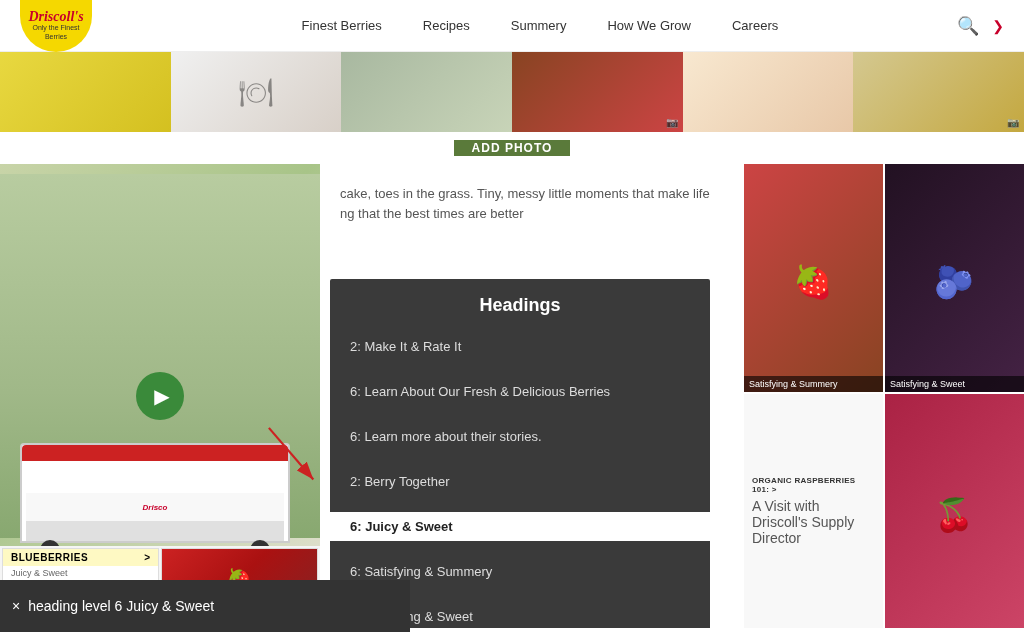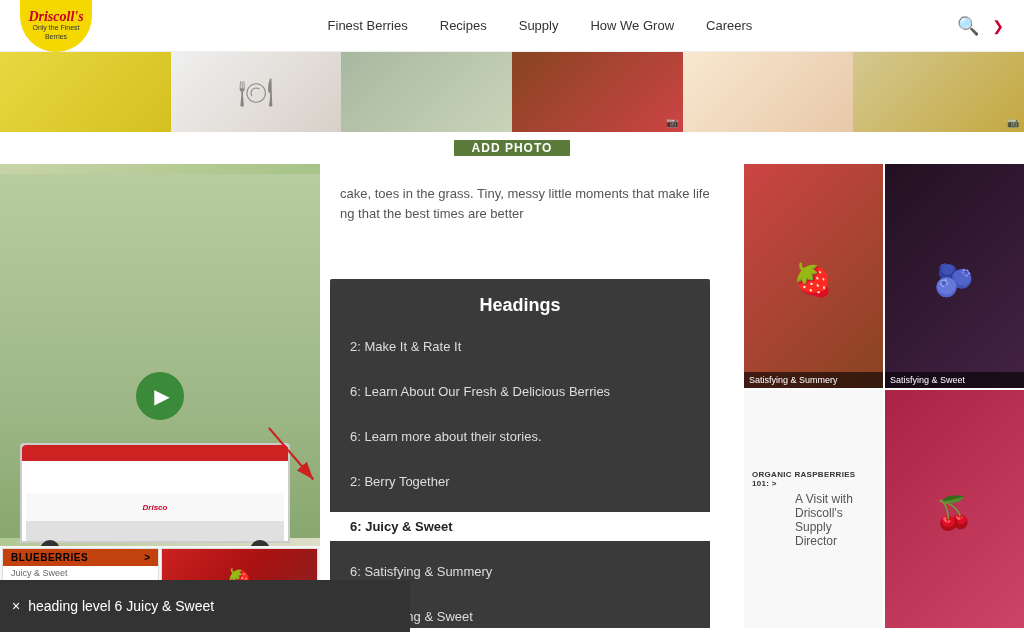--- a/index.html
+++ b/index.html
@@ -20,21 +20,21 @@
       display: flex; flex-direction: column; align-items: center; justify-content: center;
       padding: 4px;
     }
     .logo-text-driscoll {
       font-family: Georgia, serif; font-style: italic; font-weight: bold;
       color: #c8002b; font-size: 14px; line-height: 1;
     }
     .logo-text-sub {
       font-size: 7px; color: #333; line-height: 1.2; text-align: center;
     }
-    .nav-links { display: flex; gap: 32px; flex: 1; justify-content: center; }
+    .nav-links { display: flex; gap: 41px; flex: 1; justify-content: center; }
     .nav-link { font-size: 13px; color: #333; text-decoration: none; cursor: pointer; }
     .nav-icons { display: flex; gap: 12px; align-items: center; }
     .search-icon-nav { font-size: 18px; color: #c8002b; cursor: pointer; }
     .arrow-icon { font-size: 14px; color: #c8002b; cursor: pointer; }
 
     
     .photo-strip {
       display: flex; height: 80px; overflow: hidden; background: #ccc;
     }
     .photo-cell {
@@ -158,21 +158,21 @@
 <div class="nav-bar">
   <div class="logo-area">
     <div class="logo-circle">
       <span class="logo-text-driscoll">Driscoll's</span>
       <span class="logo-text-sub">Only the Finest Berries</span>
     </div>
   </div>
   <div class="nav-links">
     <a class="nav-link">Finest Berries</a>
     <a class="nav-link">Recipes</a>
-    <a class="nav-link">Supply</a>
+    <a class="nav-link">Summery</a>
     <a class="nav-link">How We Grow</a>
     <a class="nav-link">Careers</a>
   </div>
   <div class="nav-icons">
     <span class="search-icon-nav">🔍</span>
     <span class="arrow-icon">❯</span>
   </div>
 </div>
 
 <div class="photo-strip">
@@ -214,21 +214,21 @@
 
       <div class="play-btn-circle">
         <span class="play-triangle">▶</span>
       </div>
 
       <div class="berry-together-badge">#BerryTogether</div>
     </div>
 
     <div style="position:absolute;bottom:0;left:0;right:0;display:flex;gap:2px;padding:2px;background:#f5f5f5;">
       <div style="background:#fff;border:1px solid #ddd;flex:1;overflow:hidden;">
-        <div style="background:#c2410c;padding:3px 8px;display:flex;align-items:flex-end;justify-content:space-between;">
+        <div style="background:#fef9c3;padding:3px 8px;display:flex;align-items:flex-end;justify-content:space-between;">
           <span style="font-size:10px;font-weight:bold;letter-spacing:0.5px;">BLUEBERRIES</span>
           <span style="font-size:10px;font-weight:bold;">&gt;</span>
         </div>
         <div style="font-size:9px;color:#666;padding:2px 8px;">Juicy &amp; Sweet</div>
 
         <div style="height:45px;background:linear-gradient(135deg,#3344aa,#2233cc,#1a2288);display:flex;align-items:center;justify-content:center;">
           <span style="font-size:20px;">🫐</span>
         </div>
       </div>
       <div style="background:#fff;border:1px solid #ddd;flex:1;overflow:hidden;">
@@ -249,21 +249,21 @@
       <div class="grid-cell strawberry">
         <span style="font-size:32px;display:flex;align-items:center;justify-content:center;height:100%;padding-top:8px;">🍓</span>
         <div class="grid-cell-caption">Satisfying &amp; Summery</div>
       </div>
       <div class="grid-cell blackberry">
         <span style="font-size:32px;display:flex;align-items:center;justify-content:center;height:100%;padding-top:8px;">🫐</span>
         <div class="grid-cell-caption">Satisfying &amp; Sweet</div>
       </div>
       <div class="grid-cell branded" style="background:#f8f8f8;padding:8px;">
         <div style="font-size:8px;font-weight:bold;color:#333;letter-spacing:0.3px;">ORGANIC RASPBERRIES 101: &gt;</div>
-        <div style="font-size:12px;color:#555;margin-top:4px;margin-left:43px;">A Visit with Driscoll's Supply Director</div>
+        <div style="font-size:14px;color:#555;margin-top:4px;">A Visit with Driscoll's Supply Director</div>
       </div>
       <div class="grid-cell raspberry">
         <span style="font-size:32px;display:flex;align-items:center;justify-content:center;height:100%;padding-top:8px;">🍒</span>
       </div>
     </div>
   </div>
 
   <div class="headings-popup">
     <div class="headings-title">Headings</div>
 

